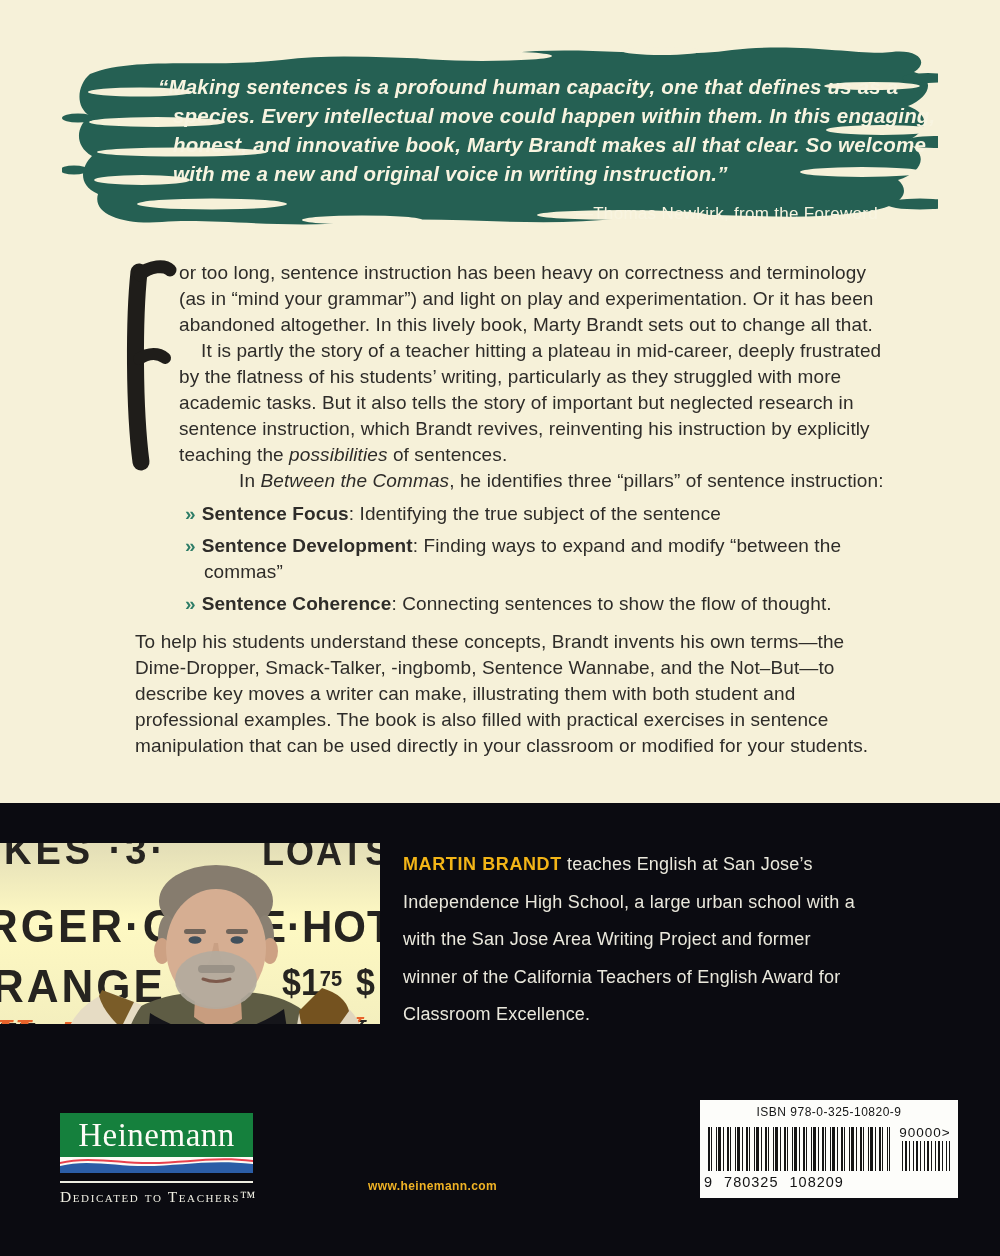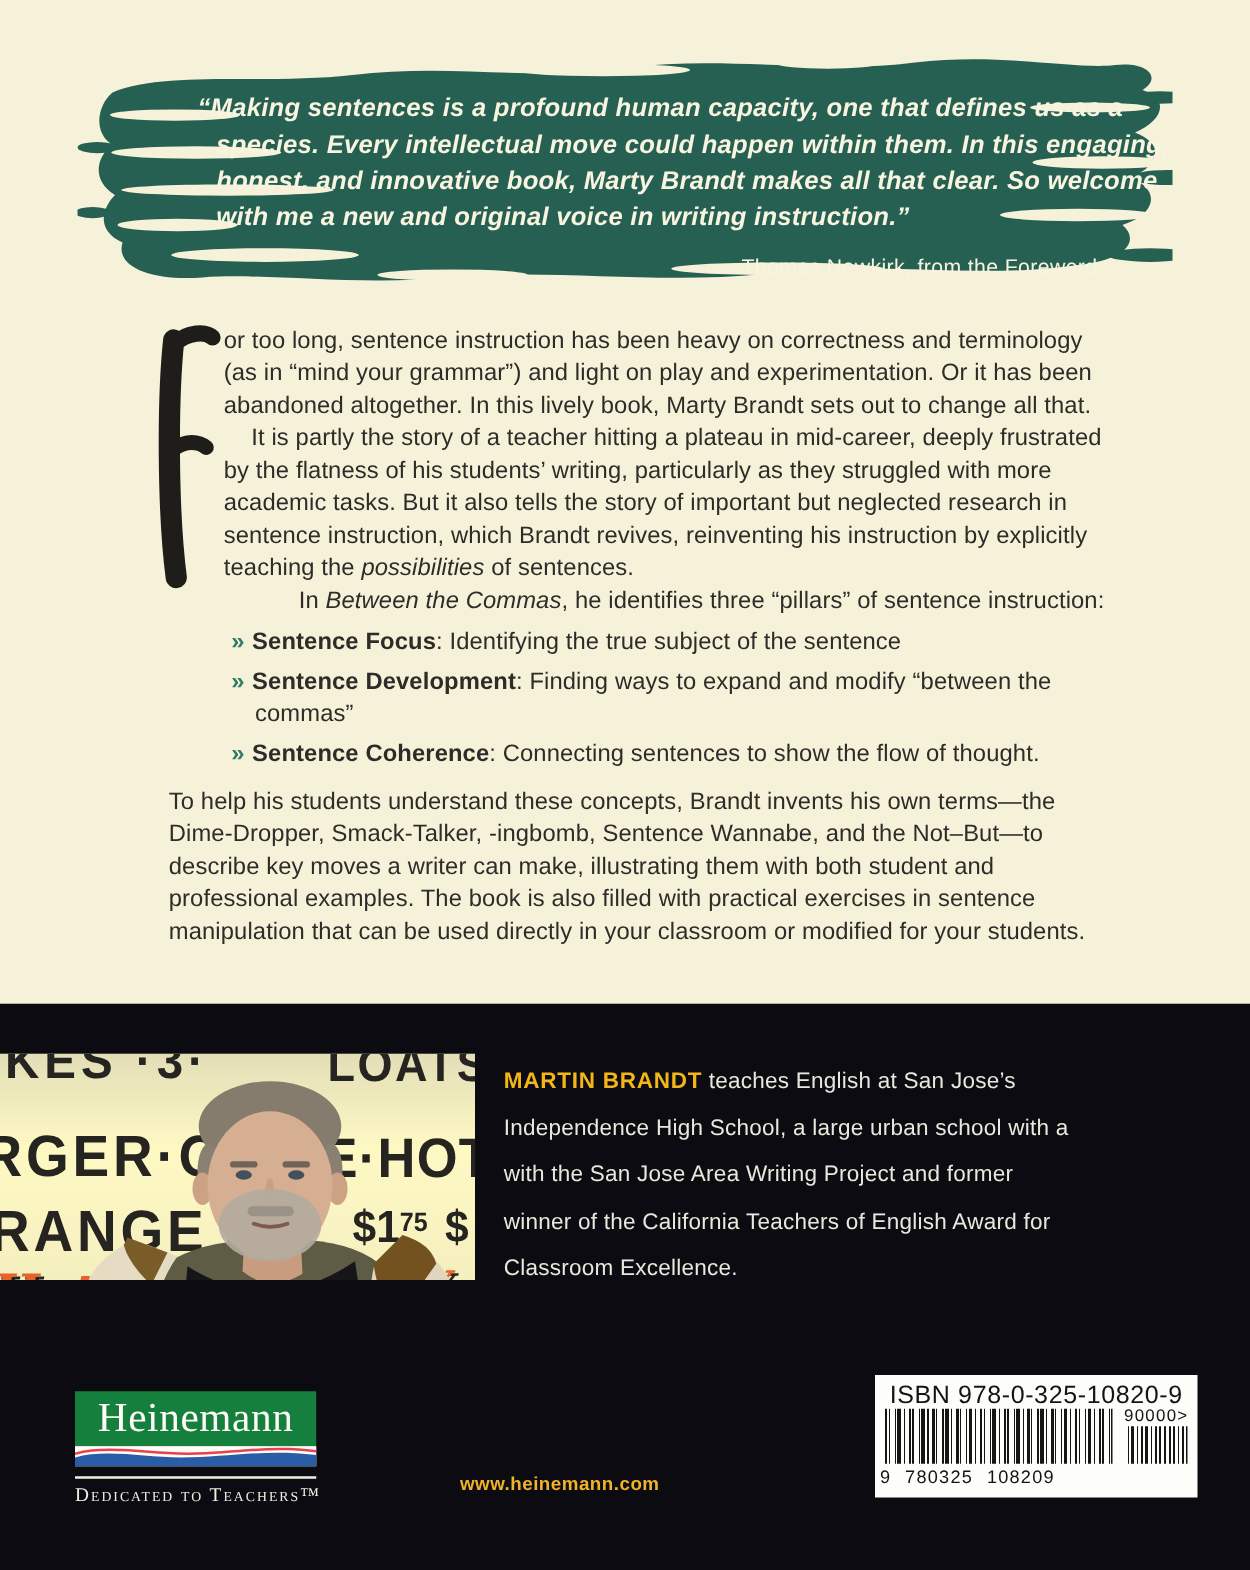--- a/index.html
+++ b/index.html
@@ -54,25 +54,25 @@
   
   .logo{position:absolute;left:60px;top:310px;width:193px;}
   .logo-red{width:193px;height:44px;background:#15803d;display:flex;align-items:center;justify-content:center;}
   .logo-red span{color:#fdfcf6;font-family:"Liberation Serif",serif;font-size:33px;letter-spacing:.5px;}
   .logo-wave{display:block;width:193px;height:16px;background:#fdfcf6;}
   .logo-rule{border-top:2px solid #efeee2;margin:8px 0 5px 0;}
   .logo-tag{color:#efeee2;font-family:"Liberation Serif",serif;font-variant:small-caps;
             font-size:15.5px;letter-spacing:1.6px;white-space:nowrap;}
 
   
-  .website{position:absolute;left:368px;top:376px;font-size:15px;font-weight:bold;color:#f0b325;letter-spacing:.4px;}
+  .website{position:absolute;left:368px;top:376px;font-size:12px;font-weight:bold;color:#f0b325;letter-spacing:.4px;}
 
   
   .barcode{position:absolute;left:700px;top:297px;width:258px;height:98px;background:#fdfdfa;color:#141414;}
-  .bc-isbn{position:absolute;left:0;top:5px;width:100%;text-align:center;font-size:20px;letter-spacing:.5px;}
+  .bc-isbn{position:absolute;left:0;top:5px;width:100%;text-align:center;font-size:12px;letter-spacing:.5px;}
   .bc-main{position:absolute;left:8px;top:27px;width:182px;height:44px;
      background:repeating-linear-gradient(90deg,#151515 0 2px,transparent 2px 3px,#151515 3px 4px,
      transparent 4px 8px,#151515 8px 9px,transparent 9px 10px,#151515 10px 13px,transparent 13px 15px,
      #151515 15px 16px,transparent 16px 19px);}
   .bc-digits{position:absolute;left:4px;top:74px;font-size:14.5px;letter-spacing:1px;word-spacing:6px;}
   .bc-price{position:absolute;left:196px;top:25px;width:58px;text-align:center;font-size:13.5px;letter-spacing:1px;}
   .bc-small{position:absolute;left:202px;top:41px;width:48px;height:30px;
      background:repeating-linear-gradient(90deg,#151515 0 1.5px,transparent 1.5px 3px,#151515 3px 5px,
      transparent 5px 7.5px,#151515 7.5px 8.5px,transparent 8.5px 11px);}
 </style>

